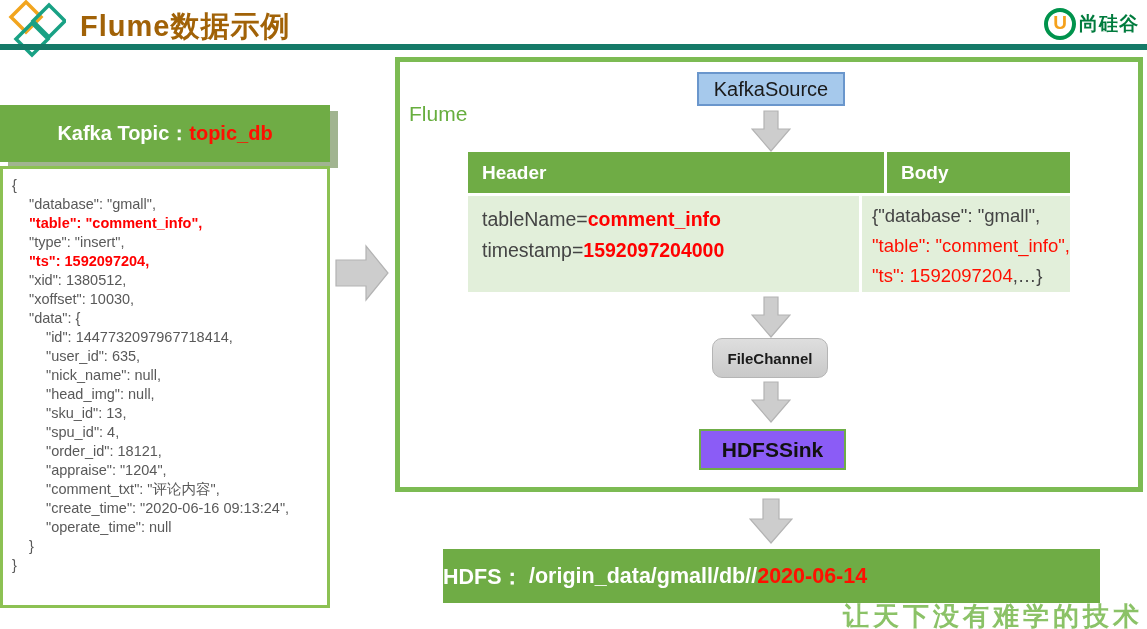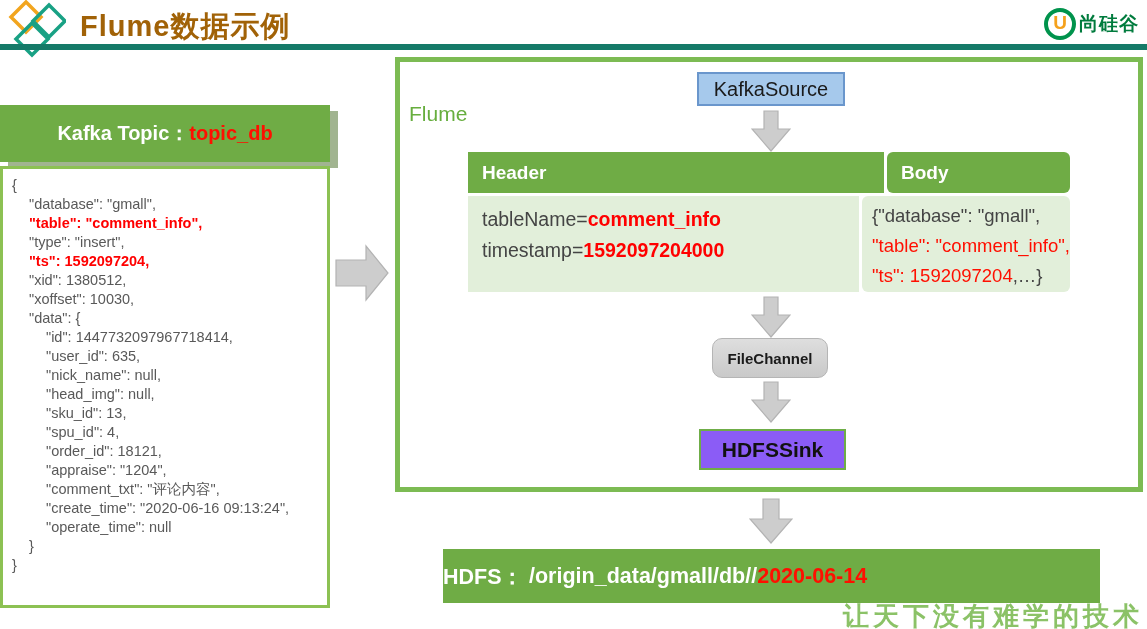--- a/index.html
+++ b/index.html
@@ -43,21 +43,21 @@
     background:#8b5cf6; border:2px solid #6FAD47; font-size:21px; font-weight:bold; color:#111; }
 
   
   .flume-table { position:absolute; left:468px; top:152px; width:602px; }
   .tbl-row { display:flex; gap:3px; }
   .tbl-head .cell { height:41px; background:#6FAC45; color:#fff; font-weight:bold;
     font-size:19px; display:flex; align-items:center; padding-left:14px; }
   .tbl-body { margin-top:3px; }
   .tbl-body .cell { height:96px; background:#E2EFDA; }
   .col-header { width:416px; }
-  .col-body { flex:1;border-radius:6px; }
+  .col-body { flex:1; }
   .cellpad-h { padding:8px 0 0 14px; }
   .cellpad-b { padding:5px 0 0 10px; }
   .tline { font-size:18.5px; line-height:30px; white-space:nowrap; }
   .tbl-body .col-header .tline { font-size:19.5px; line-height:31px; }
 
   .seg-white { color:#ffffff; }
   .seg-red { color:#FF0F00; }
   .seg-red-bold { color:#FF0000; font-weight:bold; }
   .seg-dark { color:#444444; }
 

